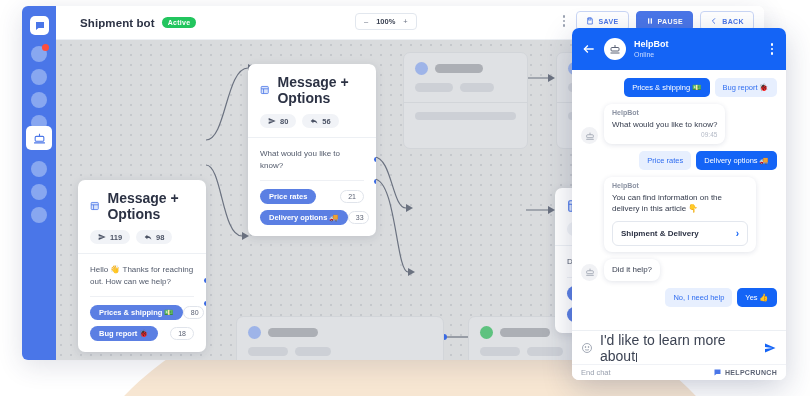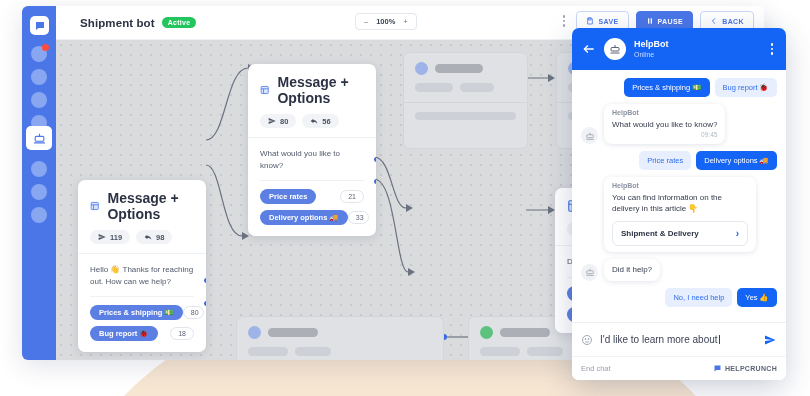--- a/index.html
+++ b/index.html
@@ -203,27 +203,27 @@
   }
   .art-card span{ font-size:8px; font-weight:bold; color:#2c3244; }
   .art-card .chev{ color:#1464f6; font-size:10px; font-weight:bold; }
 
   .w-input{
     flex:0 0 auto; border-top:1px solid #eceff3; height:34px;
     display:flex; align-items:center; padding:0 9px; gap:7px;
   }
   .emoji-ic{ width:12px; height:12px; flex:0 0 auto; }
   .w-input-text{
-    flex:1; font-size:10px; color:#3c4353; position:relative;
+    flex:1; font-size:14px; color:#3c4353; position:relative;
   }
   .caret{ display:inline-block; width:1px; height:9px; background:#3c4353;
           vertical-align:-1px; margin-left:1px; }
   .send-ic{ width:14px; height:12px; flex:0 0 auto; cursor:pointer; }
   .w-foot{
-    flex:0 0 auto; height:24px; border-top:1px solid #f0f2f6;
+    flex:0 0 auto; height:16px; border-top:1px solid #f0f2f6;
     display:flex; align-items:center; justify-content:space-between;
     padding:0 9px; background:#fff;
   }
   .endchat{ font-size:7.5px; color:#9aa1af; cursor:pointer; }
   .brand{ display:flex; align-items:center; gap:3px; }
   .brand svg{ width:9px; height:9px; }
   .brand span{ font-size:7px; color:#5d6475; font-weight:bold; letter-spacing:.3px;}
 </style>
 </head>
 <body>

